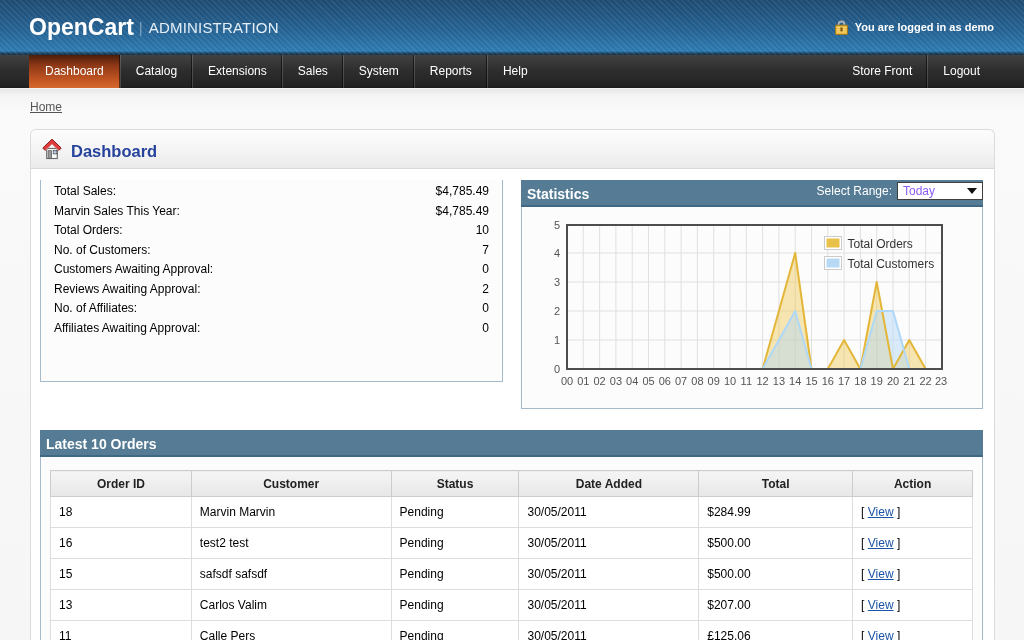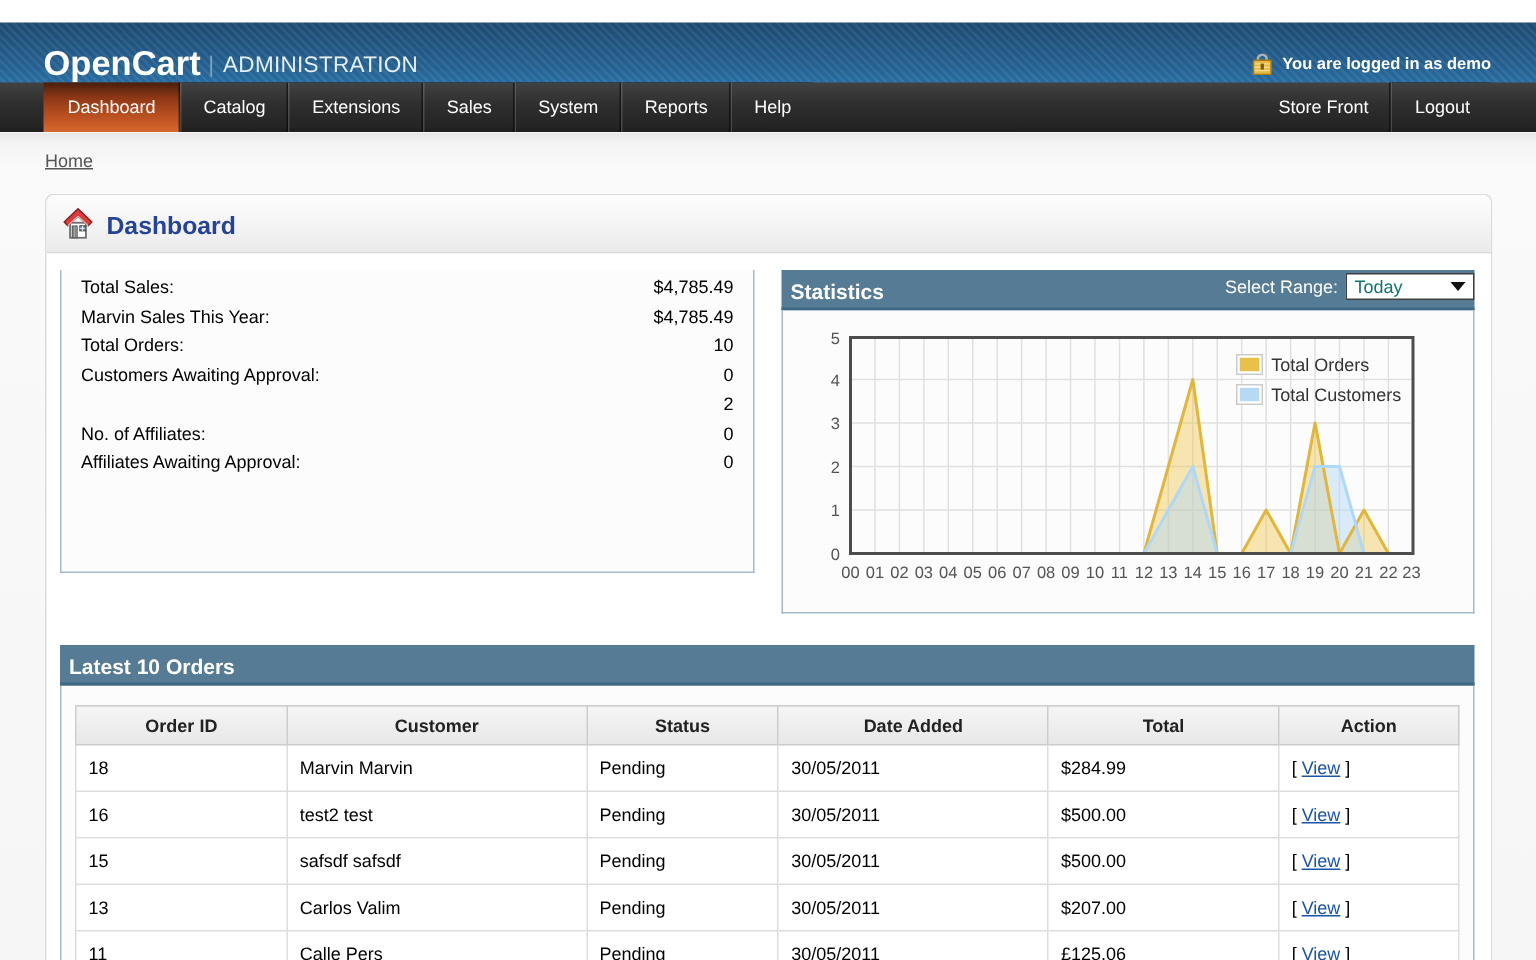--- a/index.html
+++ b/index.html
@@ -4,21 +4,21 @@
 <style>
 * { margin:0; padding:0; box-sizing:content-box; }
 html,body { width:1024px; height:640px; overflow:hidden; }
 body {
   font-family:"Liberation Sans", sans-serif;
   background: linear-gradient(180deg, #ffffff 0px, #ffffff 88px, #e7e7e7 89px, #f4f4f4 95px, #fafafa 112px, #f8f8f8 300px, #f6f6f6 100%);
   position:relative;
 }
 
 #header {
-  position:absolute; left:0; top:15px; width:1024px; height:55px;
+  position:absolute; left:0; top:0; width:1024px; height:55px;
   background:
     repeating-linear-gradient(45deg, rgba(255,255,255,0.065) 0 1.8px, rgba(255,255,255,0) 1.8px 4px),
     linear-gradient(180deg, #1d4a70 0%, #246192 55%, #2d7ab0 93%, #1d4c6e 96%, #132c3f 100%);
 }
 #logo { position:absolute; left:29px; top:14px; white-space:nowrap; }
 #logo .oc { font-size:23px; font-weight:bold; color:#ffffff; }
 #logo .pipe { font-size:15px; color:#7fa3c0; margin:0 6px 0 5px; vertical-align:2px; }
 #logo .admin { font-size:15px; color:#e4eff8; vertical-align:2px; letter-spacing:0.2px; }
 #loggedin { position:absolute; right:30px; top:20px; color:#fff; font-size:11px; font-weight:bold; }
 #loggedin svg { vertical-align:-4px; margin-right:6px; }
@@ -68,21 +68,21 @@
 #stpanel { left:481px; width:462px; }
 
 #ovlist { padding:2px 13px 0 13px; font-size:12px; color:#000; }
 #ovlist .r { height:19.5px; line-height:19.5px; }
 #ovlist .l { float:left; }
 #ovlist .v { float:right; }
 #ovlist .r:after { content:""; display:block; clear:both; }
 
 #rangewrap { position:absolute; right:0px; top:2px; line-height:18px; font-weight:normal; font-size:12px; color:#fff; }
 #sel { display:inline-block; width:84px; height:16px; border:1px solid #3f3f3f; background:#fff; margin-left:5px; position:relative; vertical-align:top; top:0px; }
-#sel .st { display:block; font-size:12px; line-height:16px; padding-left:5px; color:#0f766e; font-weight:normal; }
+#sel .st { display:block; font-size:12px; line-height:16px; padding-left:5px; color:#8b5cf6; font-weight:normal; }
 #sel .arr { position:absolute; right:5px; top:5px; width:0; height:0; border-left:5px solid transparent; border-right:5px solid transparent; border-top:6px solid #111; }
 
 #orders { position:absolute; left:9px; top:300px; width:943px; }
 #obody { background:#fcfcfc; border:1px solid #a6bbca; border-top:none; height:200px; box-sizing:border-box; padding:13px 9px 0 9px; }
 table.list { border-collapse:collapse; font-size:12px; color:#000; }
 table.list th {
   background:linear-gradient(180deg,#f5f5f5 0%, #eeeeee 50%, #e7e7e7 100%);
   border:1px solid #cccccc; font-weight:bold; color:#222;
   height:25px; padding:0 8px; text-align:center;
 }
@@ -153,24 +153,29 @@
             </div>
           <div class="r">
               <span class="l">Marvin Sales This Year:</span>
               <span class="v">$4,785.49</span>
             </div>
           <div class="r">
               <span class="l">Total Orders:</span>
               <span class="v">10</span>
             </div>
           <div class="r">
+              <span class="l">No. of Customers:</span>
+              <span class="v">7</span>
+            </div>
+          <div class="r">
               <span class="l">Customers Awaiting Approval:</span>
               <span class="v">0</span>
             </div>
           <div class="r">
+              <span class="l">Reviews Awaiting Approval:</span>
               <span class="v">2</span>
             </div>
           <div class="r">
               <span class="l">No. of Affiliates:</span>
               <span class="v">0</span>
             </div>
           <div class="r">
               <span class="l">Affiliates Awaiting Approval:</span>
               <span class="v">0</span>
             </div>

